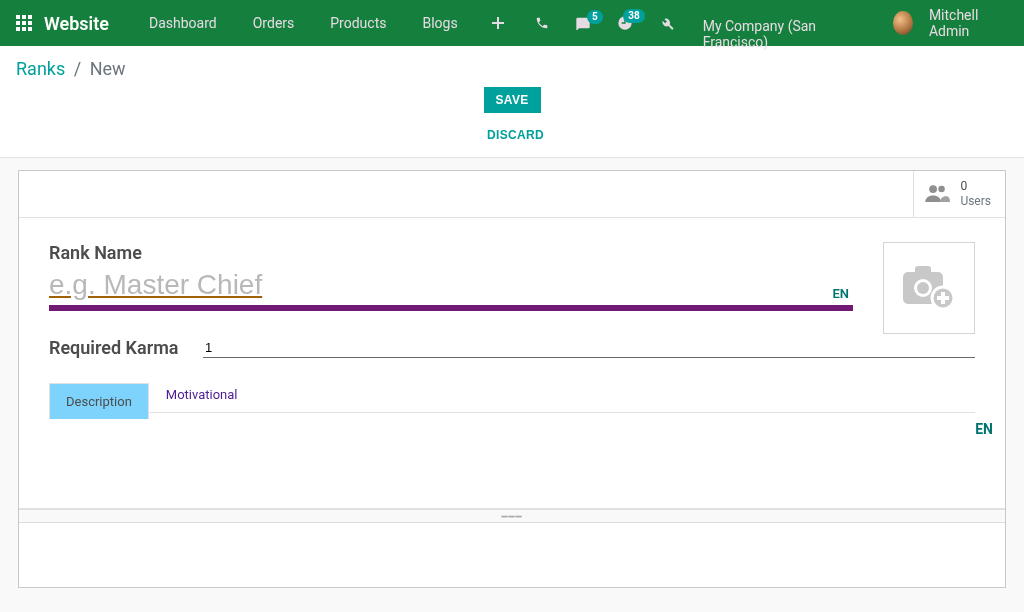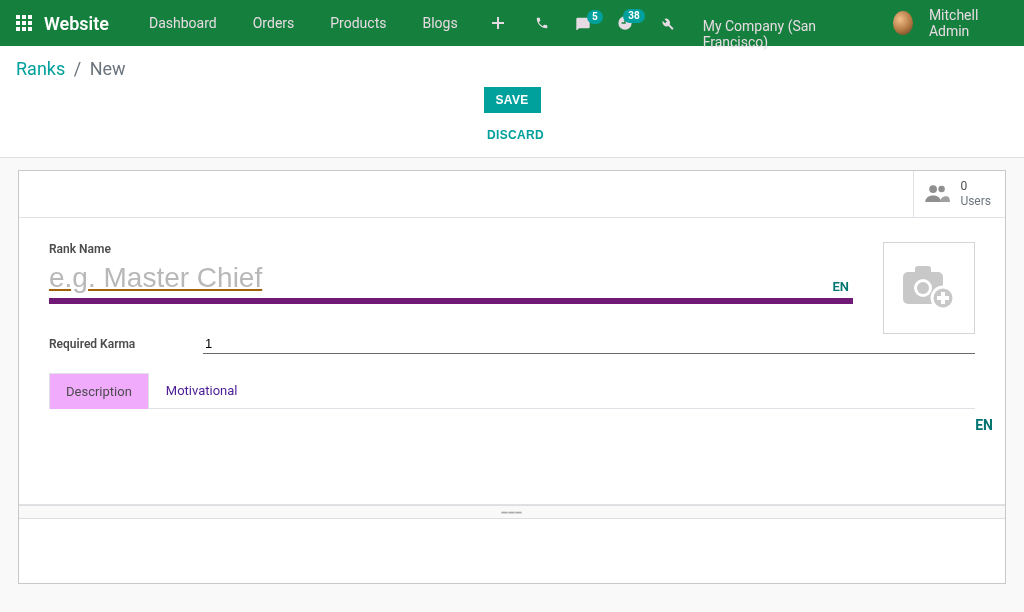--- a/index.html
+++ b/index.html
@@ -163,21 +163,21 @@
   .form-body {
     padding: 24px 30px 0;
   }
   .row-top {
     display: flex;
     gap: 30px;
     align-items: flex-start;
   }
   .col-left { flex: 1; }
   .label {
-    font-size: 12px;
+    font-size: 18px;
     font-weight: 600;
     color: #4c4c4c;
     margin-bottom: 4px;
   }
   .rank-name-wrap {
     position: relative;
     margin-bottom: 26px;
   }
   .rank-name-input {
     width: 100%;
@@ -243,22 +243,22 @@
     font-size: 13px;
     color: #4c1d95;
     cursor: pointer;
     border: 1px solid transparent;
     border-bottom: none;
     position: relative;
   }
   .tab.active {
     color: #4c4c4c;
     border-color: #dee2e6;
-    background: #f0abfc;
-    top: 1px;
+    background: #7dd3fc;
+    top: 7px;
   }
 
   .tab-content {
     position: relative;
     min-height: 96px;
     border-bottom: 1px solid #dee2e6;
     padding: 8px;
     margin: 0 -30px;
     border-left: none;
     border-right: none;

